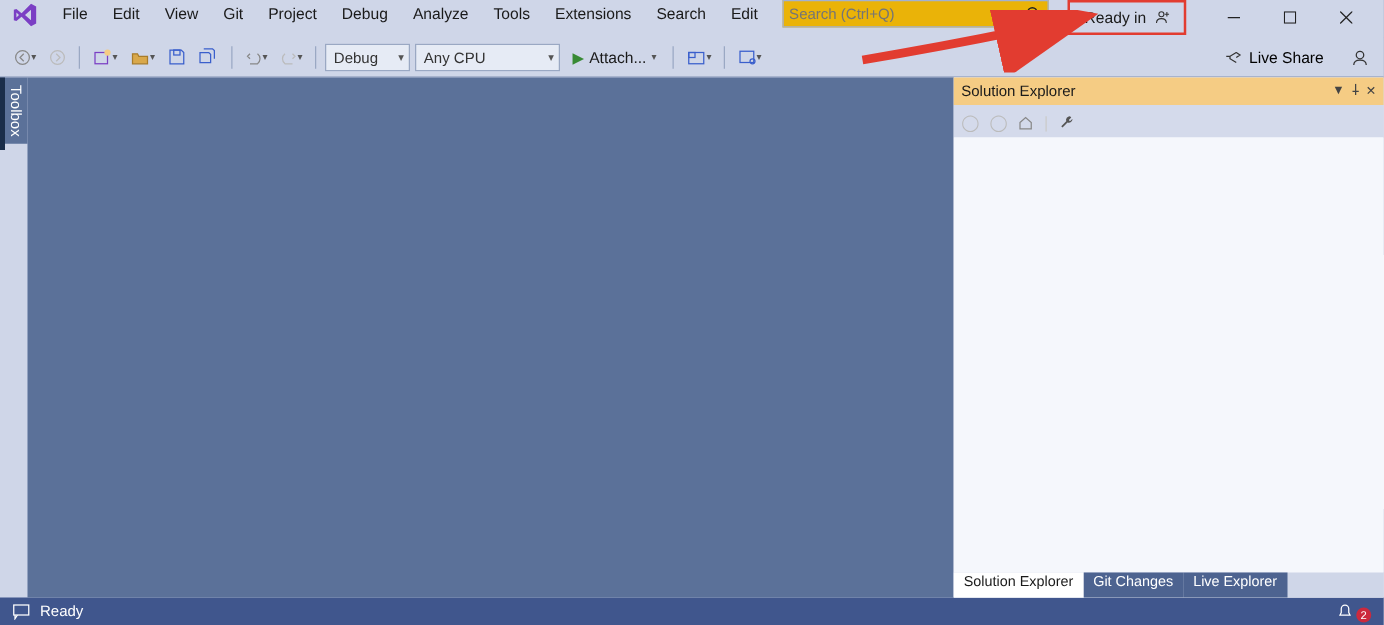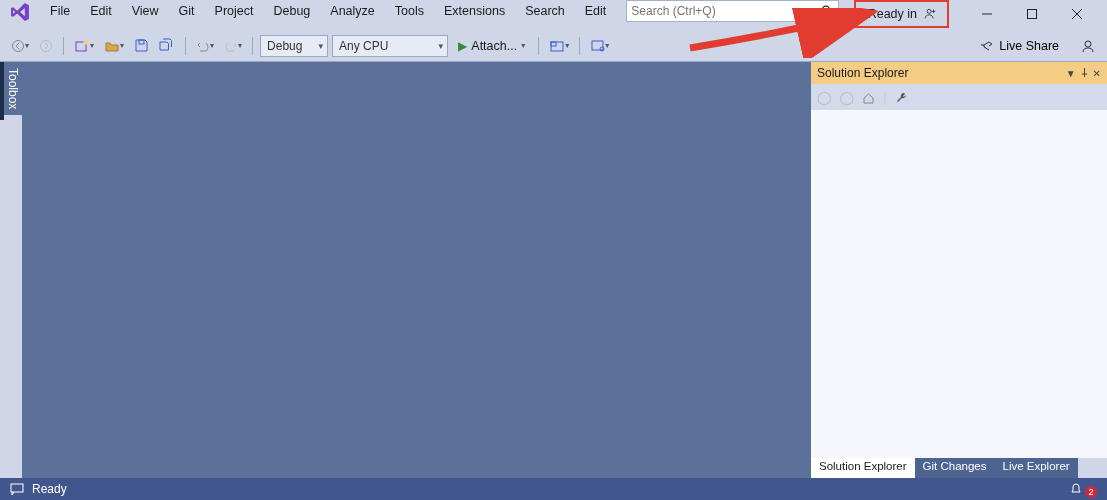--- a/index.html
+++ b/index.html
@@ -3,21 +3,21 @@
 <meta charset="utf-8">
 <style>
   * { box-sizing: border-box; margin: 0; padding: 0; font-family: "Segoe UI", sans-serif; }
   body { width: 1107px; height: 500px; background: #cfd6e8; overflow: hidden; position: relative; }
   
   .menubar { height: 30px; background: #cfd6e8; display: flex; align-items: flex-start; padding: 0 8px; }
   .vs-logo { width: 24px; height: 24px; margin-right: 8px; display:flex; align-items:center; justify-content:center;}
   .menu-items { display: flex; gap: 0; }
   .menu-item { padding: 4px 10px; font-size: 12.5px; color: #1a1a1a; cursor: default; }
   
-  .search-box { width: 213px; height: 22px; background: #ffffff; border: 1px solid #a2b1cf; display: flex; align-items: center; margin-left: 10px; padding: 0 4px; gap: 14px; }
+  .search-box { width: 213px; height: 22px; background: #eab308; border: 1px solid #a2b1cf; display: flex; align-items: center; margin-left: 10px; padding: 0 4px; gap: 14px; }
   .search-input { flex: 1; border: none; outline: none; font-size: 12px; color: #606060; background: transparent; }
   .search-icon { font-size: 12px; color: #333; }
   
   .signin-wrap { margin-left: auto; border: 2.5px solid #e23c30; padding: 2px; }
   .signin-btn { padding: 3px 8px 3px 10px; font-size: 12.5px; color: #1a1a1a; display: flex; align-items: center; gap: 6px; cursor:pointer;}
   
   .wincontrols { display: flex; margin-left: 15px; gap: 0; }
   .win-btn { width: 45px; height: 28px; display: flex; align-items: center; justify-content: center; color: #1a1a1a; cursor:pointer;}
   
   .toolbar { height: 32px; background: #cfd6e8; display: flex; align-items: center; padding: 0 8px; gap: 4px; border-bottom: 1px solid #9aa8c3;}
@@ -27,21 +27,21 @@
   .combo::after { content: "▾"; position: absolute; right: 4px; font-size: 9px; color:#555;}
   .attach-btn { display: flex; align-items: center; color: #1a1a1a; font-size: 12.5px; padding: 2px 6px; gap:4px; }
   .play-icon { color: #388a34; font-size: 12px; }
   .liveshare { margin-left: auto; display: flex; align-items: center; gap: 5px; font-size: 12.5px; padding: 2px 6px; }
   
   .workspace { display: flex; height: 416px; position: relative; }
   .toolbox-tab { width: 22px; background: #5b7199; color: #fff; writing-mode: vertical-rl; text-orientation: mixed; padding: 6px 2px; font-size: 12px; display:flex; align-items:flex-start; justify-content:flex-start;}
   .toolbox-bar { width:4px; background:#1a2d4a; height:58px; position:absolute; top:0; left:0;}
   .editor-area { flex: 1; background: #5b7199; }
   
-  .sol-explorer { width: 296px; display: flex; flex-direction: column; background:#f5f7fc;}
+  .sol-explorer { width: 344px; display: flex; flex-direction: column; background:#f5f7fc;}
   .sol-header { height: 22px; background: #f5cc84; display: flex; align-items: center; padding: 0 6px; font-size: 12px; color: #1a1a1a; }
   .sol-header-controls { margin-left: auto; display: flex; gap: 4px; font-size: 10px; color:#444;}
   .sol-toolbar { height: 26px; background: #d4daeb; display: flex; align-items: center; padding: 0 6px; gap: 8px; font-size: 13px; color: #888;}
   .sol-content { flex: 1; background: #f5f7fc; }
   .sol-tabs { height: 20px; background: #cfd6e8; display: flex; font-size: 11.5px; }
   .sol-tab { padding: 2px 8px; color: #1a1a1a; }
   .sol-tab.active { background: #fff; }
   .sol-tab.inactive { background: #4d6390; color: #fff; }
   
   .statusbar { height: 22px; background: #40568d; color: #fff; display: flex; align-items: center; padding: 0 10px; font-size: 12px; gap: 8px; }

